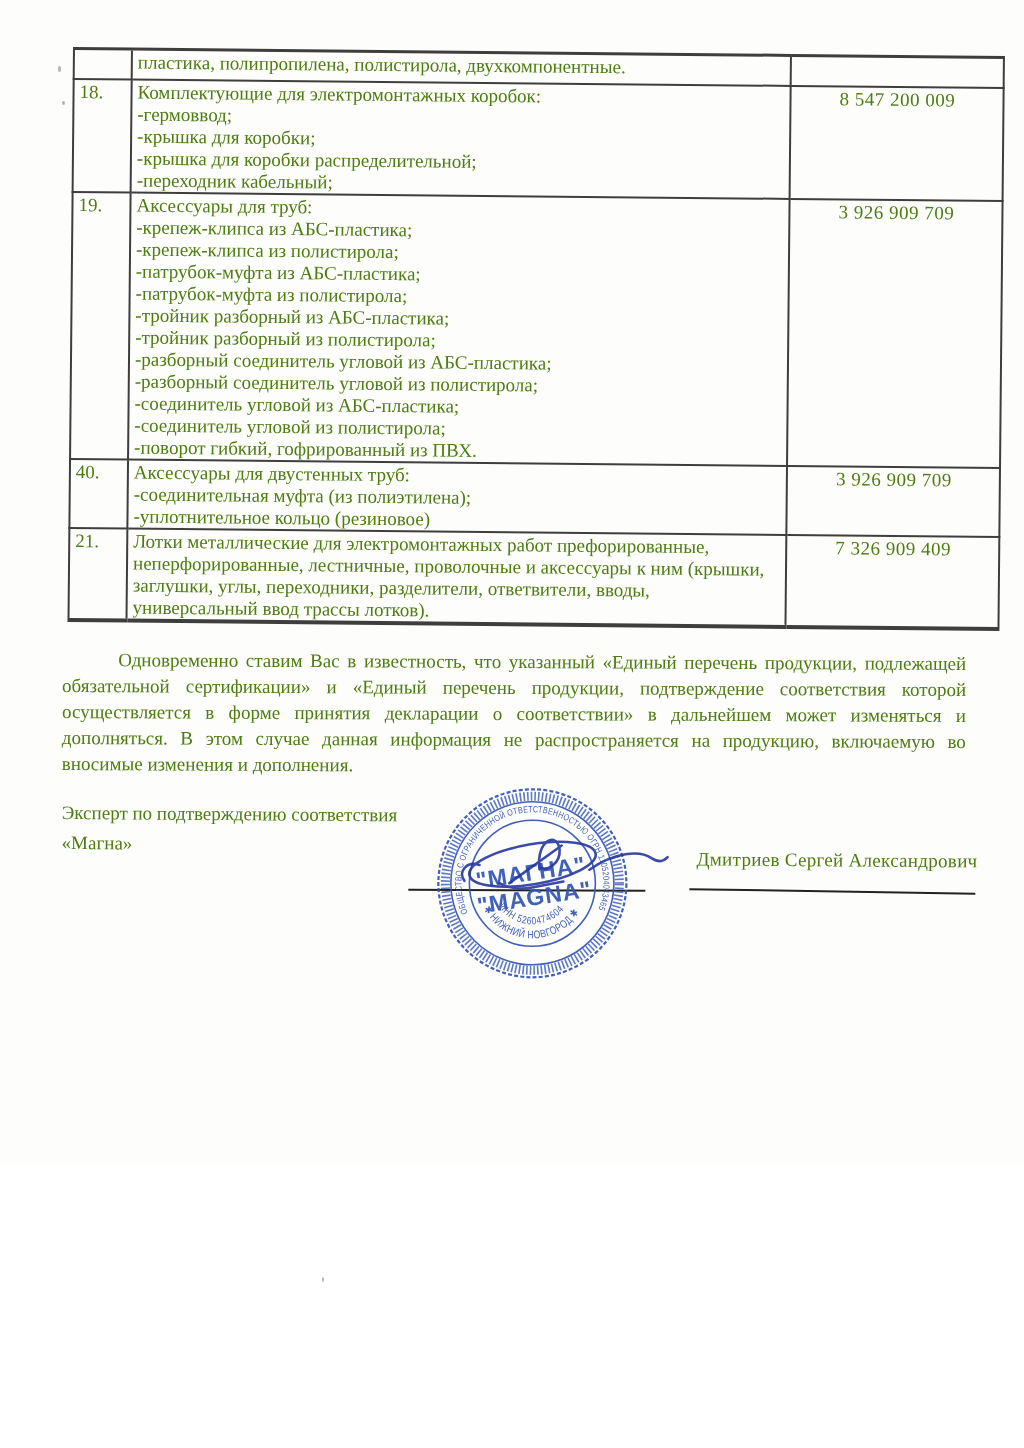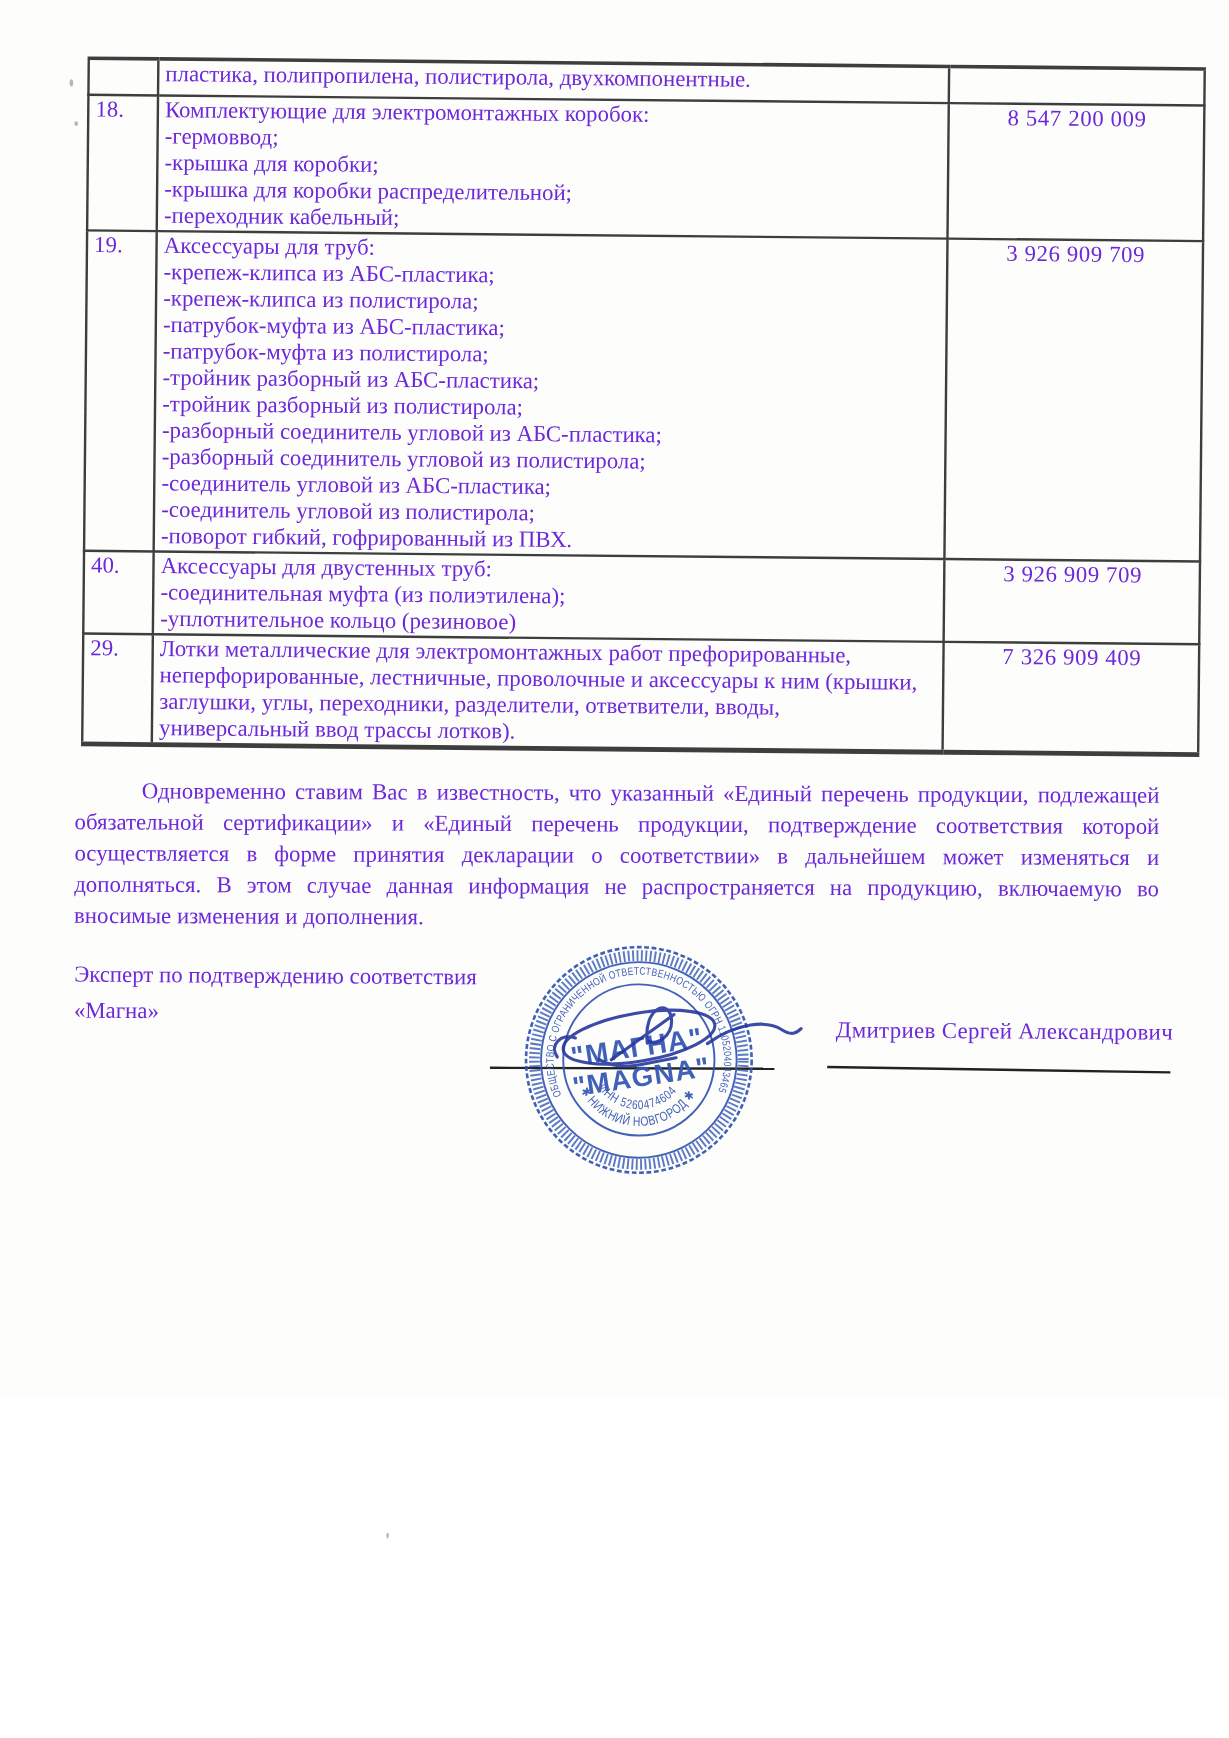--- a/index.html
+++ b/index.html
@@ -1,18 +1,18 @@
 <!DOCTYPE html>
 <html><head>
 <meta charset="utf-8">
 <style>
   html,body{margin:0;padding:0;}
   body{width:1024px;height:1448px;background:#ffffff;overflow:hidden;}
   .page{position:relative;width:1024px;height:1164px;background:#fdfdfc;
-        font-family:"Liberation Serif","DejaVu Serif",serif;color:#6d28d9;}
+        font-family:"Liberation Serif","DejaVu Serif",serif;color:#4d7c0f;}
 
   
   .table-wrap{position:absolute;left:73px;top:47px;transform:rotate(0.55deg);transform-origin:0 0;}
   table.doc{border-collapse:collapse;table-layout:fixed;}
   table.doc td{border:2px solid #3e3e3e;vertical-align:top;padding:1px 4px 0 5px;
                font-size:19px;line-height:22px;}
   td.c-num{width:47px;}
   td.c-text{width:648px;}
   td.c-code{width:202px;text-align:center;vertical-align:middle;letter-spacing:.5px;}
   .cell-lines{white-space:pre-line;}
@@ -94,21 +94,21 @@
         <tr style="height:66px">
           <td class="c-num">40.</td>
           <td class="c-text">
               <div class="cell-lines">Аксессуары для двустенных труб:
 -соединительная муфта (из полиэтилена);
 -уплотнительное кольцо (резиновое)</div>
             </td>
           <td class="c-code">3 926 909 709</td>
         </tr>
         <tr class="r-last" style="height:92px">
-          <td class="c-num">29.</td>
+          <td class="c-num">21.</td>
           <td class="c-text">
               <div class="cell-lines">Лотки металлические для электромонтажных работ префорированные,
 неперфорированные, лестничные, проволочные и аксессуары к ним (крышки,
 заглушки, углы, переходники, разделители, ответвители, вводы,
 универсальный ввод трассы лотков).</div>
             </td>
           <td class="c-code">7 326 909 409</td>
         </tr>
       </tbody>
     </table>

